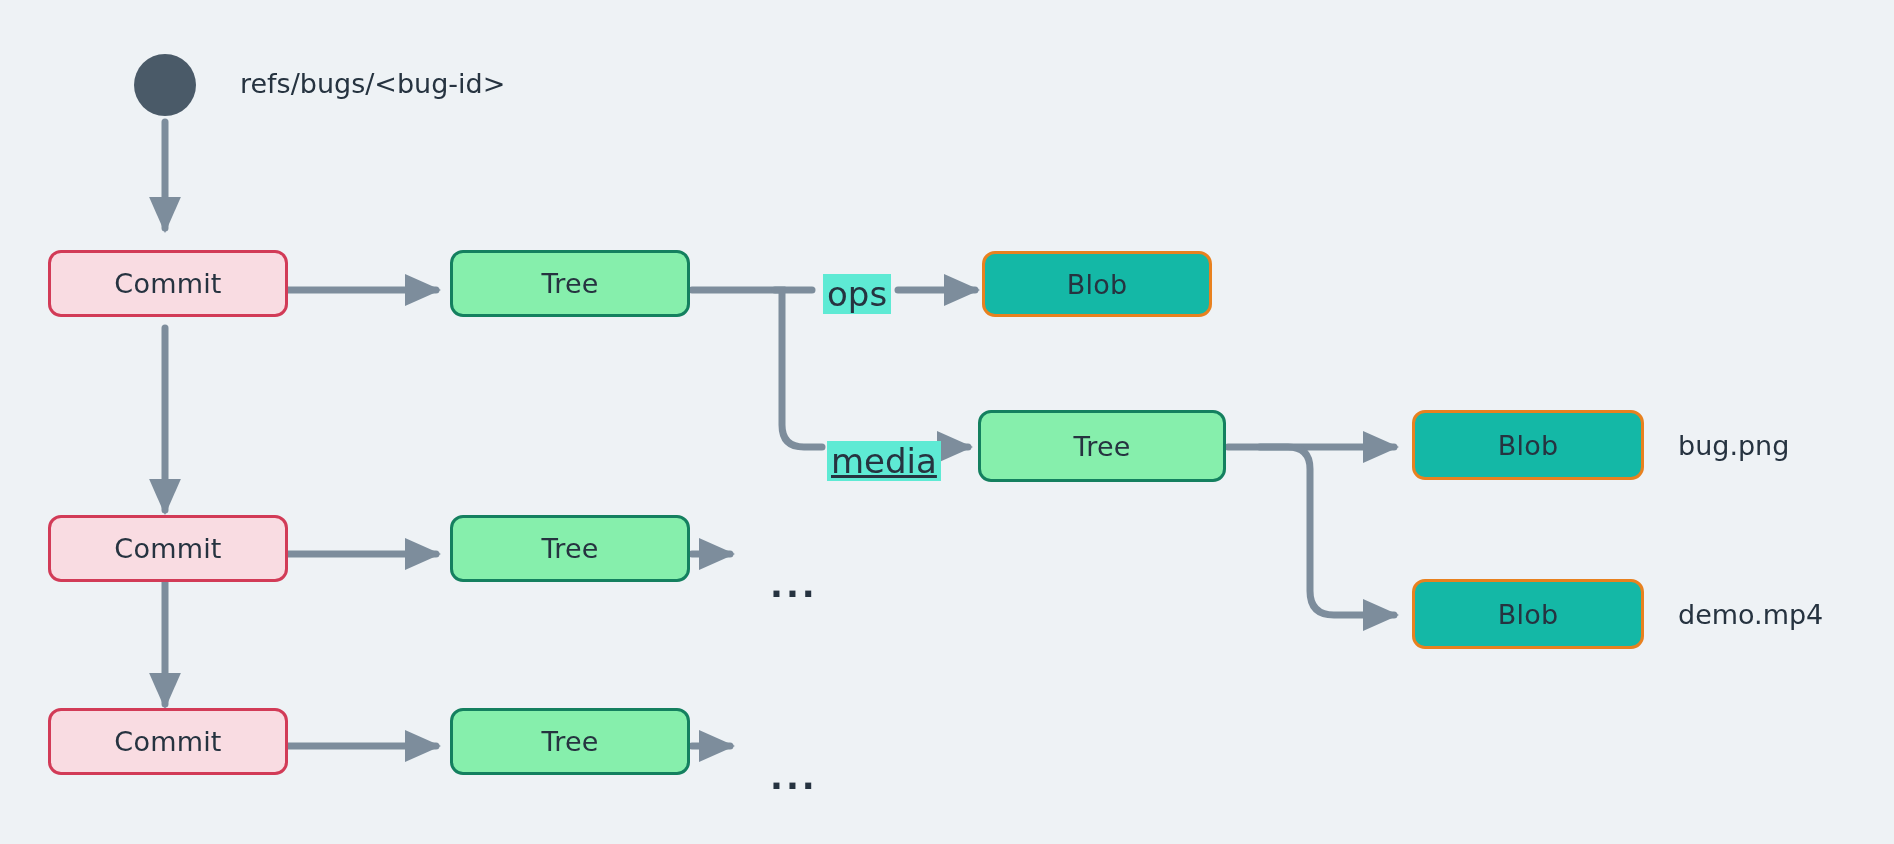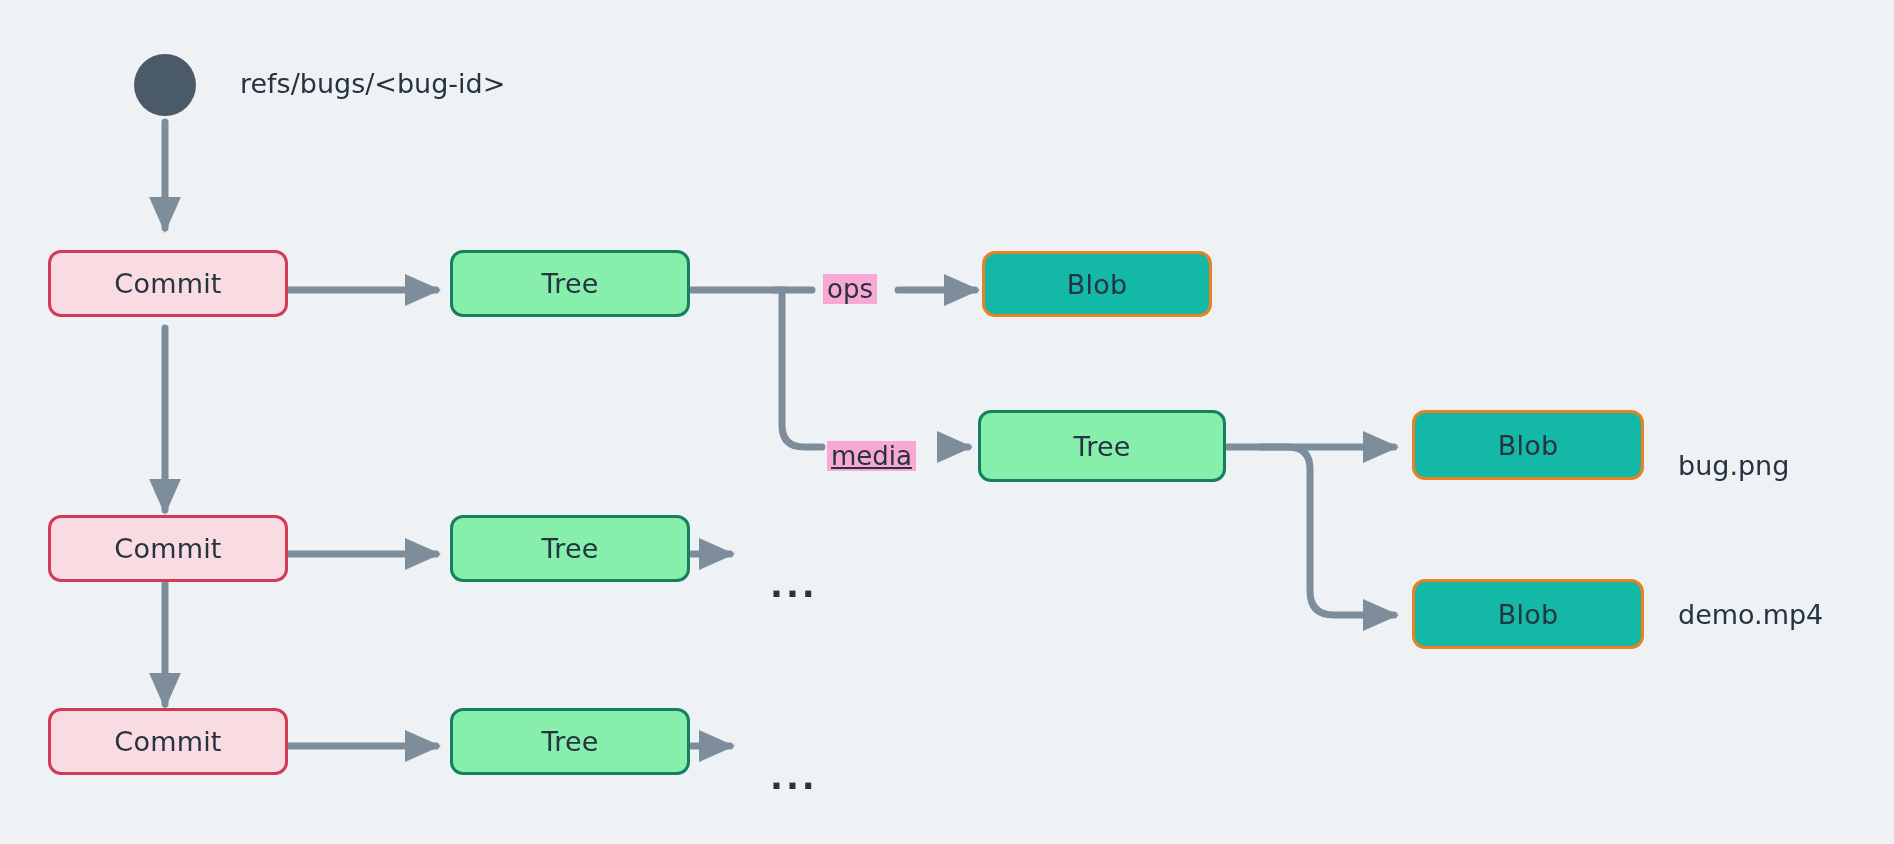--- a/index.html
+++ b/index.html
@@ -61,24 +61,24 @@
   }
   .plain-label {
     position: absolute;
     font-size: 27px;
     color: #263340;
     white-space: nowrap;
     z-index: 3;
   }
   .edge-label {
     position: absolute;
-    font-size: 26px;
+    font-size: 34px;
     color: #263340;
     white-space: nowrap;
-    background: #f9a8d4;
+    background: #5eead4;
     padding: 0 4px;
     z-index: 3;
   }
   .ellipsis {
     position: absolute;
     font-size: 34px;
     font-weight: 700;
     letter-spacing: 3px;
     color: #263340;
     line-height: 1;
@@ -155,19 +155,19 @@
   <div class="node node-blob" style="left:1412px; top:410px; width:232px; height:70px;">
     <span>Blob</span>
   </div>
   <div class="node node-blob" style="left:1412px; top:579px; width:232px; height:70px;">
     <span>Blob</span>
   </div>
 
   <div class="edge-label" style="left:823px; top:274px;">ops</div>
   <div class="edge-label" style="left:827px; top:441px;text-decoration:underline;">media</div>
 
-  <div class="plain-label" style="left:1678px; top:450px;">bug.png</div>
+  <div class="plain-label" style="left:1678px; top:430px;">bug.png</div>
   <div class="plain-label" style="left:1678px; top:599px;">demo.mp4</div>
 
   <div class="ellipsis" style="left:770px; top:568px;">...</div>
   <div class="ellipsis" style="left:770px; top:760px;">...</div>
 
 </div>
 
 </body></html>

